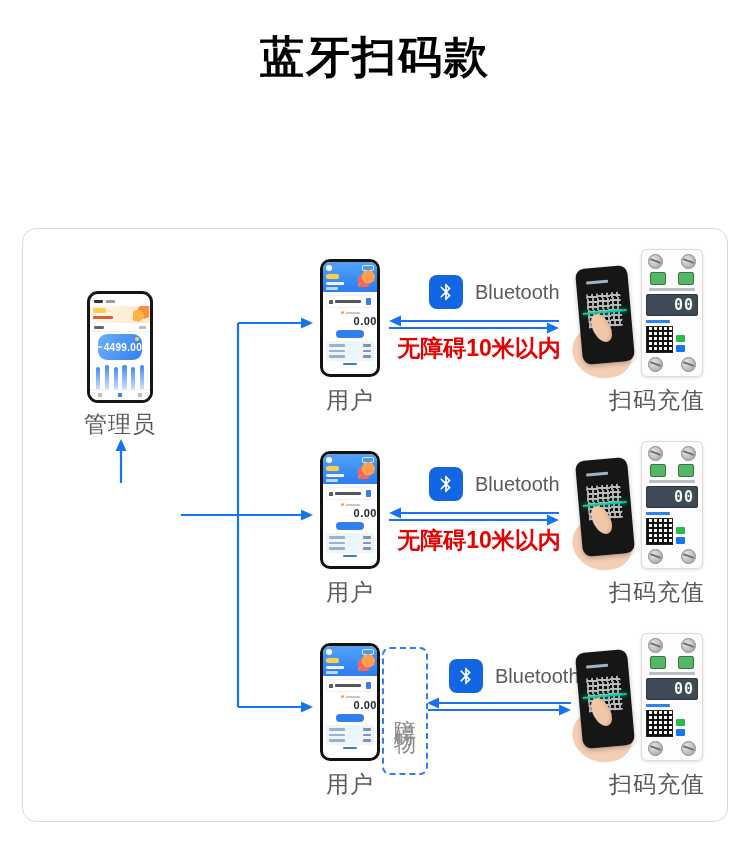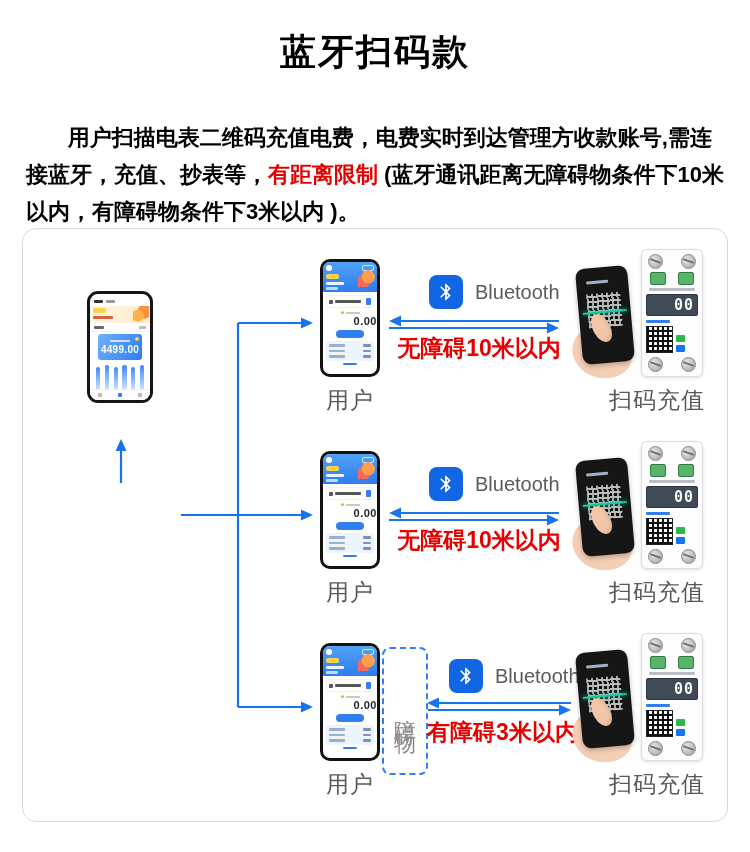--- a/index.html
+++ b/index.html
@@ -1,21 +1,21 @@
 <!DOCTYPE html>
 <html><head>
 <meta charset="utf-8">
 <style>
   html,body{margin:0;padding:0;background:#fff;}
   .page{position:relative;width:750px;height:852px;background:#fff;overflow:hidden;
         font-family:"Liberation Sans","DejaVu Sans",sans-serif;}
 
   
   .title{position:absolute;top:28px;left:0;width:750px;text-align:center;
-         font-size:36px;font-weight:700;color:#000;letter-spacing:2px;}
+         font-size:44px;font-weight:700;color:#000;letter-spacing:2px;}
   .intro{position:absolute;top:97px;left:26px;width:700px;font-size:22px;line-height:37px;
          font-weight:600;color:#000;text-indent:1.9em;}
   .intro .hl{color:#e60000;}
 
   
   .panel{position:absolute;top:228px;left:22px;width:704px;height:592px;
          border:1px solid #d9d9d9;border-radius:14px;background:#fff;}
   .connectors{position:absolute;left:0;top:0;width:704px;height:592px;}
   .connectors line{stroke:#1673f2;stroke-width:2.2;}
   .connectors polygon{fill:#1673f2;}
@@ -65,23 +65,23 @@
   .ap-banner{height:17px;background:linear-gradient(90deg,#fff6e8,#ffe9c8);position:relative;}
   .ap-badge{position:absolute;left:3px;top:2px;width:13px;height:5px;background:#ffcf4d;border-radius:2px;}
   .ap-bannerbar{position:absolute;left:3px;top:10px;width:20px;height:3px;background:#d9623b;border-radius:1px;}
   .ap-coins{position:absolute;right:1px;top:0;width:16px;height:16px;
             background:radial-gradient(circle at 30% 60%,#ffb347 40%,transparent 41%),
                        radial-gradient(circle at 70% 35%,#ff8f3d 45%,transparent 46%);}
   .ap-subrow{height:8px;display:flex;justify-content:space-between;align-items:center;
              padding:0 4px;border-bottom:1px solid #f2f2f2;}
   .ap-subrow i{width:10px;height:3px;background:#666;border-radius:1px;}
   .ap-subrow i.r{width:7px;background:#bbb;}
-  .ap-card{margin:2px 8px;height:26px;border-radius:3px;position:relative;
+  .ap-card{margin:2px 8px;height:26px;border-radius:9px;position:relative;
            background:linear-gradient(120deg,#6fb0fa,#2f7ef2);
-           display:flex;flex-direction:column;align-items:center;justify-content:center;gap:2px;}
+           display:flex;flex-direction:row;align-items:center;justify-content:center;gap:2px;}
   .ap-cap{width:20px;height:2px;background:rgba(255,255,255,.7);}
   .ap-amt{font-size:10px;font-weight:700;color:#fff;letter-spacing:.3px;}
   .ap-ydot{position:absolute;right:3px;top:3px;width:4px;height:4px;border-radius:50%;background:#ffd24d;}
   .ap-chart{height:34px;display:flex;align-items:flex-end;gap:4.5px;padding:0 6px;margin-top:2px;}
   .ap-chart i{width:4.5px;border-radius:2px;background:linear-gradient(180deg,#4088f6,rgba(64,136,246,.05));}
   .ap-ticks{display:flex;gap:7px;padding:2px 0 0 8px;}
   .ap-ticks i{width:3px;height:2px;background:#ccc;}
   .ap-nav{position:absolute;bottom:0;left:0;right:0;height:10px;border-top:1px solid #efefef;
           display:flex;justify-content:space-around;align-items:center;background:#fff;}
   .ap-nav i{width:4px;height:4px;border-radius:1px;background:#b9b9b9;}
@@ -157,21 +157,20 @@
   .thumb{position:absolute;left:20px;top:64px;width:17px;height:30px;background:#f2c6a8;
          border-radius:50%/45%;transform:rotate(-28deg);box-shadow:inset -2px -2px 3px rgba(0,0,0,.08);}
 </style>
 </head>
 <body>
 
 <div class="page">
 
   <div class="title">蓝牙扫码款</div>
 
-  <p class="intro"><span>用户扫描电表二维码充值电费，电费实时到达管理方收款账号,需连接蓝牙，充值、抄表等，</span><span class="hl">有距离限制</span><span> (蓝牙通讯距离无障碍物条件下10米以内，有障碍物条件下3米以内 )。</span></p>
 
   <div class="panel">
 
     <svg class="connectors" viewBox="0 0 704 592">
 
       <line x1="215" y1="94" x2="215" y2="478"></line>
       <line x1="215" y1="94" x2="278" y2="94"></line>
         <polygon points="278,88.5 290,94 278,99.5"></polygon>
       <line x1="158" y1="286" x2="278" y2="286"></line>
         <polygon points="278,280.5 290,286 278,291.5"></polygon>
@@ -231,20 +230,21 @@
           <i></i>
           <i></i>
           <i></i>
         </div>
       <div class="ap-nav">
           <i></i>
           <i class="on"></i>
           <i></i>
         </div>
     </div>
+    <div class="glabel admin-label">管理员</div>
 
 
     <div class="row row1">
       <div class="uphone">
         <div class="up-head">
           <span class="up-avatar"></span>
           <span class="up-pill"></span>
           <span class="up-badge"></span>
           <span class="up-hbar"></span>
           <span class="up-hbar b2"></span>
@@ -458,21 +458,20 @@
       </div>
 
       <div class="btgroup">
         <span class="bticon">
           <svg width="20" height="20" viewBox="0 0 24 24">
               <path fill="#fff" d="M17.71 7.71 12 2h-1v7.59L6.41 5 5 6.41 10.59 12 5 17.59 6.41 19 11 14.41V22h1l5.71-5.71-4.3-4.29 4.3-4.29zM13 5.83l1.88 1.88L13 9.59V5.83zm1.88 10.46L13 18.17v-3.76l1.88 1.88z"></path>
             </svg>
         </span>
         <span class="btlabel">Bluetooth</span>
       </div>
-      <div class="note">有障碍3米以内</div>
 
       <div class="meter">
         <div class="mbody">
           <div class="mscrews">
               <span class="screw"></span>
               <span class="screw"></span>
             </div>
           <div class="mterms">
               <span class="term"></span>
               <span class="term"></span>

